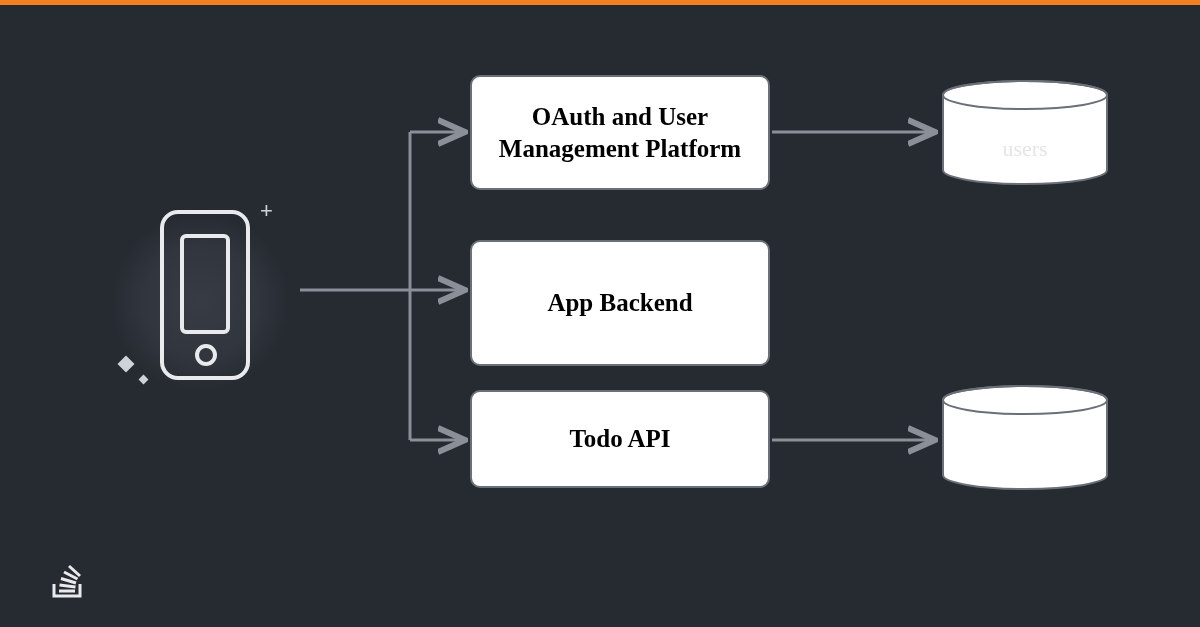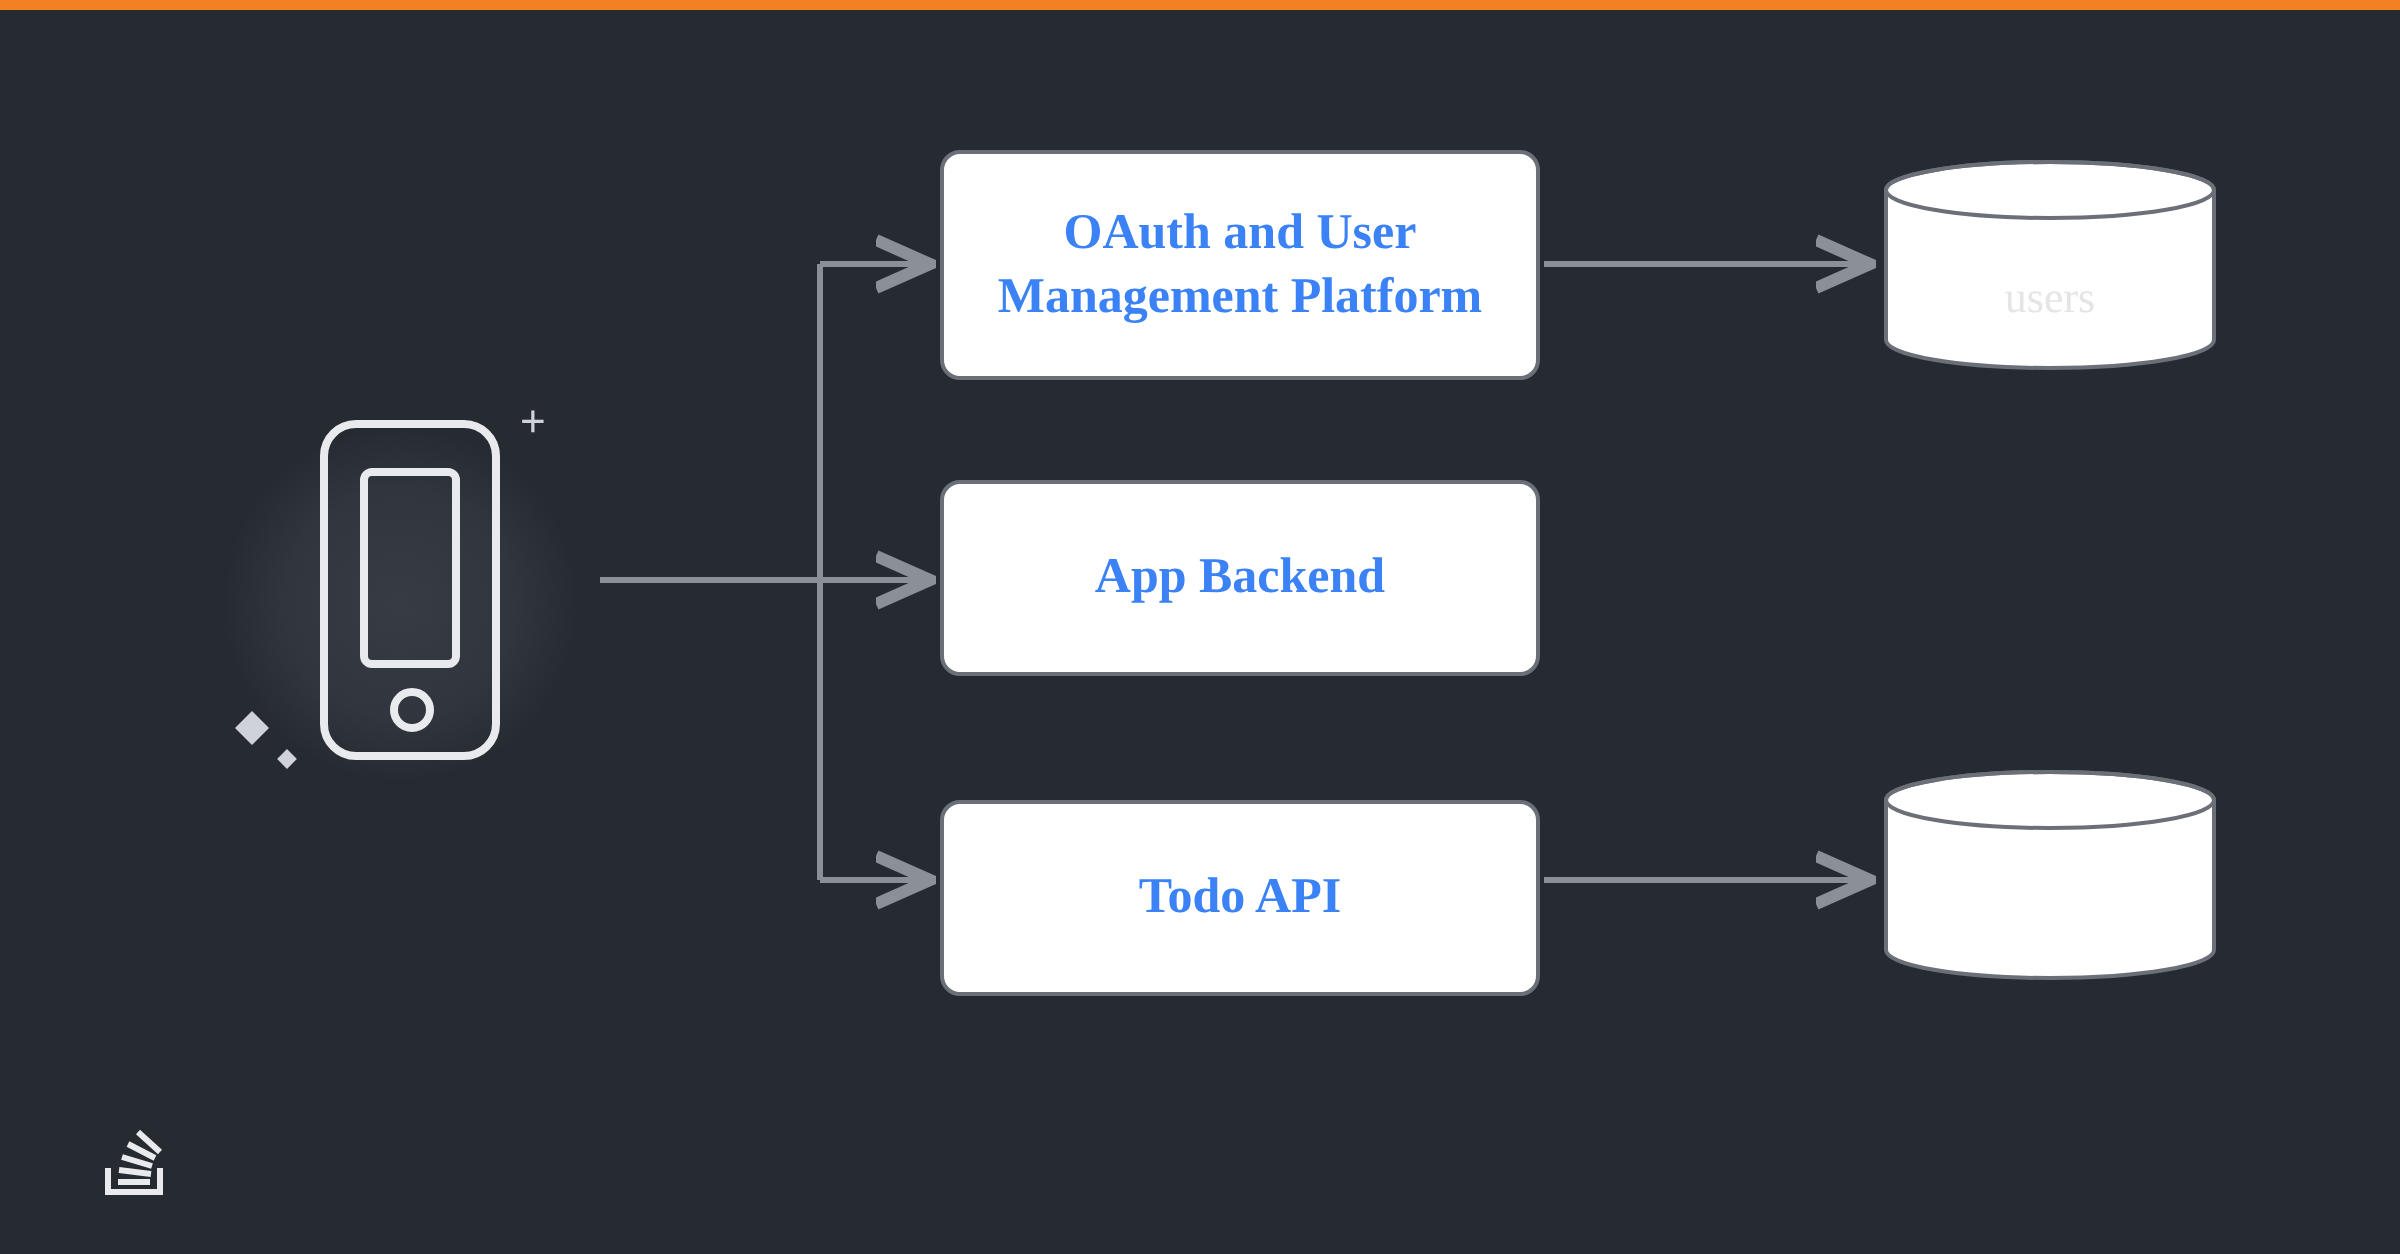--- a/index.html
+++ b/index.html
@@ -79,27 +79,27 @@
     position: absolute;
     background: #fff;
     border: 2px solid #6a6f78;
     border-radius: 10px;
     display: flex;
     align-items: center;
     justify-content: center;
     text-align: center;
     font-size: 25px;
     font-weight: 600;
-    color: #3b82f6;
+    color: #000000;
     padding: 10px 2px;
     line-height: 1.25;
   }
   .box-oauth { left: 470px; top: 75px;  width: 300px; height: 115px; }
-  .box-app   { left: 470px; top: 240px; width: 300px; height: 98px; }
-  .box-todo  { left: 470px; top: 390px; width: 300px; height: 98px; margin-top: 10px; }
+  .box-app   { left: 470px; top: 240px; width: 300px; height: 126px; }
+  .box-todo  { left: 470px; top: 390px; width: 300px; height: 98px; }
 
   .db {
     position: absolute;
     width: 170px;
     height: 105px;
   }
   .db-users { left: 940px; top: 80px; }
   .db-todos { left: 940px; top: 385px; }
   .db svg { width: 100%; height: 100%; }
   .db-label {

